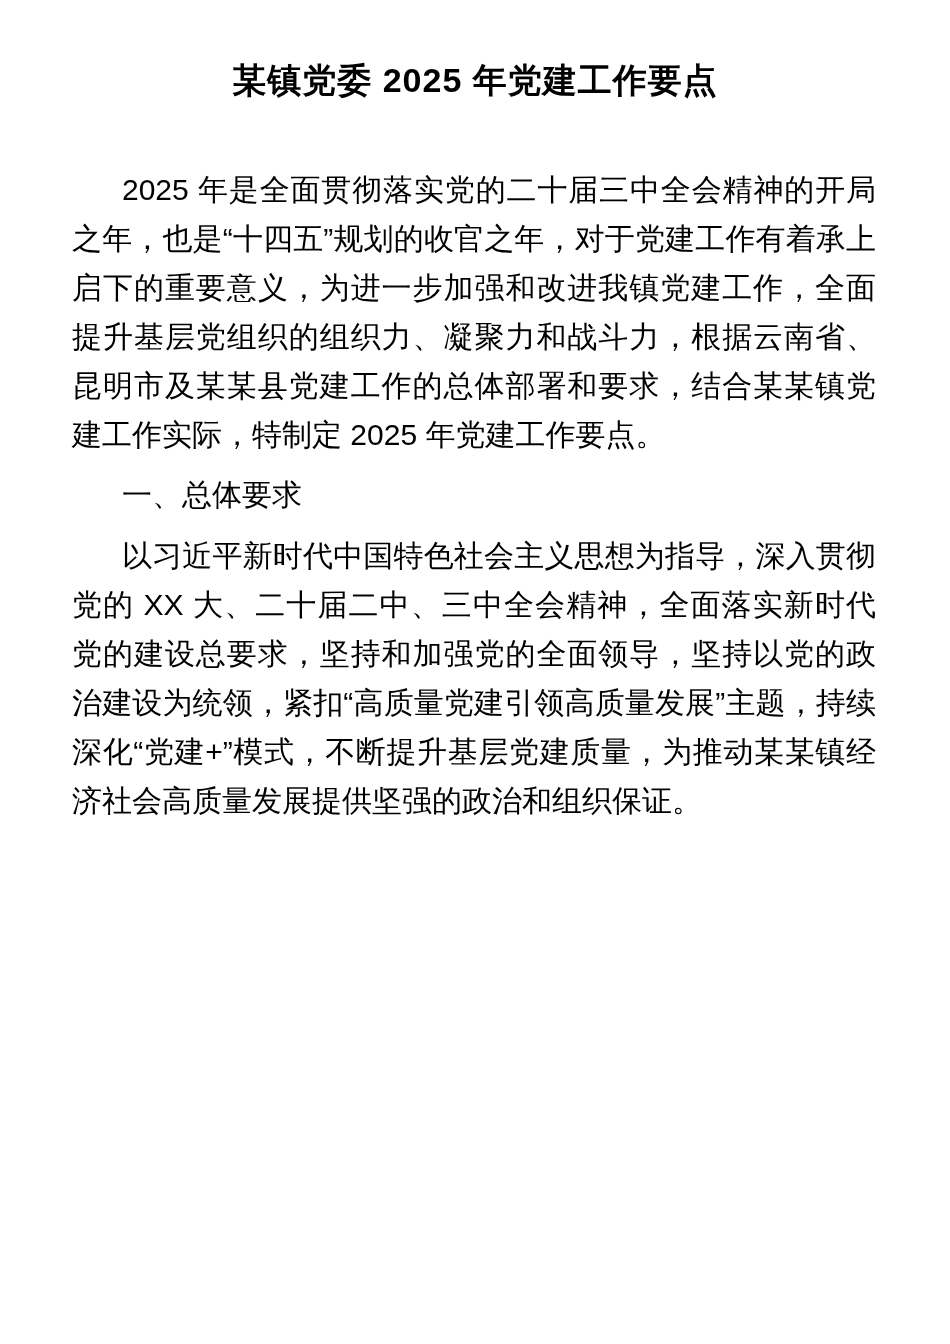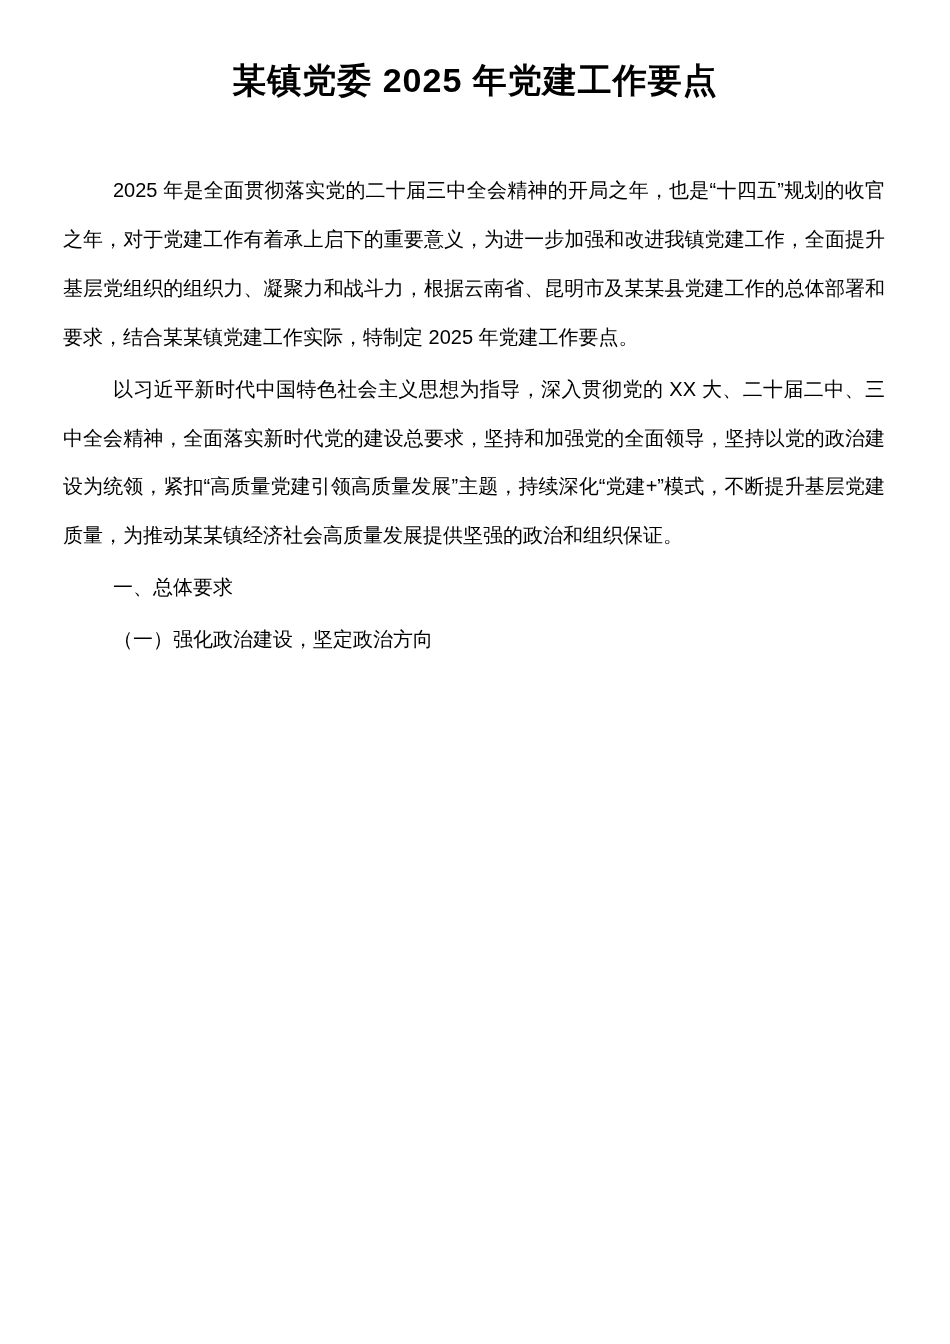--- a/index.html
+++ b/index.html
@@ -22,45 +22,44 @@
     font-size: 34px;
     line-height: 48px;
     font-weight: bold;
     text-align: center;
     letter-spacing: 1px;
   }
   .doc-content {
     margin: 62px 62px 0 60px;
   }
   .para {
-    margin: 3px;
-    font-size: 20px;
+    margin: 12px;
+    font-size: 30px;
     line-height: 48.9px;
     text-align: justify;
     text-justify: inter-ideograph;
     text-indent: 50px;
     word-break: break-all;
   }
   .para .lead {
     font-weight: bold;
   }
 </style>
 </head>
 <body>
 
 <div class="page">
   <h1 class="doc-title">某镇党委 2025 年党建工作要点</h1>
 
   <div class="doc-content">
 
     <p class="para"><b class="lead"></b><span>2025 年是全面贯彻落实党的二十届三中全会精神的开局之年，也是“十四五”规划的收官之年，对于党建工作有着承上启下的重要意义，为进一步加强和改进我镇党建工作，全面提升基层党组织的组织力、凝聚力和战斗力，根据云南省、昆明市及某某县党建工作的总体部署和要求，结合某某镇党建工作实际，特制定 2025 年党建工作要点。</span></p>
 
+    <p class="para"><b class="lead"></b><span>一、总体要求</span></p>
+
     <p class="para"><b class="lead"></b><span>以习近平新时代中国特色社会主义思想为指导，深入贯彻党的 XX 大、二十届二中、三中全会精神，全面落实新时代党的建设总要求，坚持和加强党的全面领导，坚持以党的政治建设为统领，紧扣“高质量党建引领高质量发展”主题，持续深化“党建+”模式，不断提升基层党建质量，为推动某某镇经济社会高质量发展提供坚强的政治和组织保证。</span></p>
 
-    <p class="para"><b class="lead"></b><span>一、总体要求</span></p>
 
-
-    <p class="para"><b class="lead"></b><span>（一）强化政治建设，坚定政治方向</span></p>
 
 
 
   </div>
 </div>
 
 </body></html>

